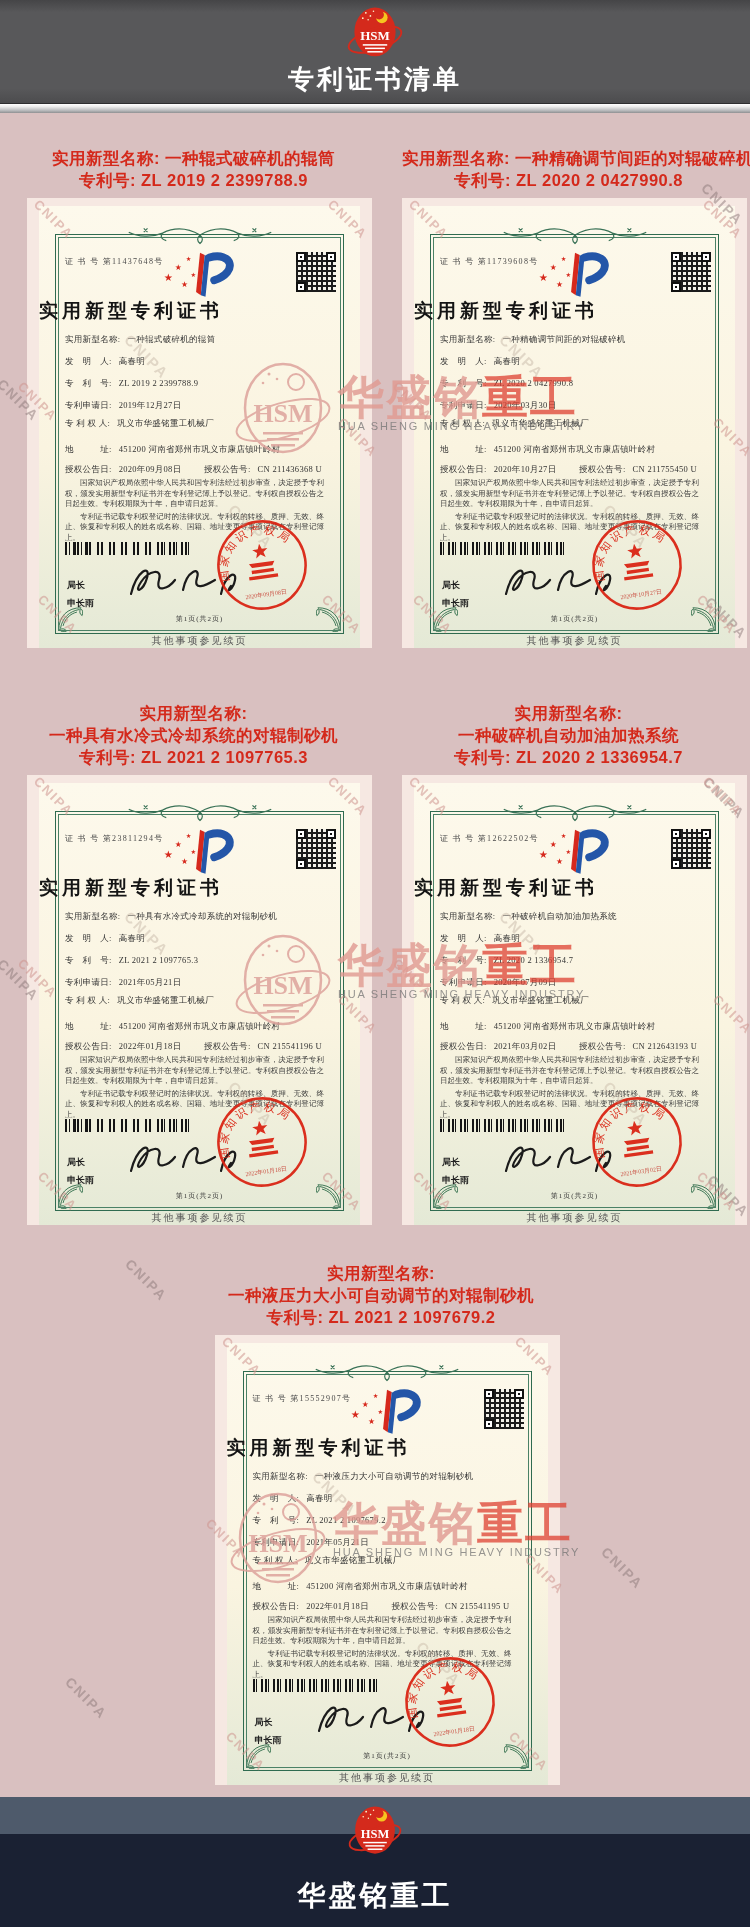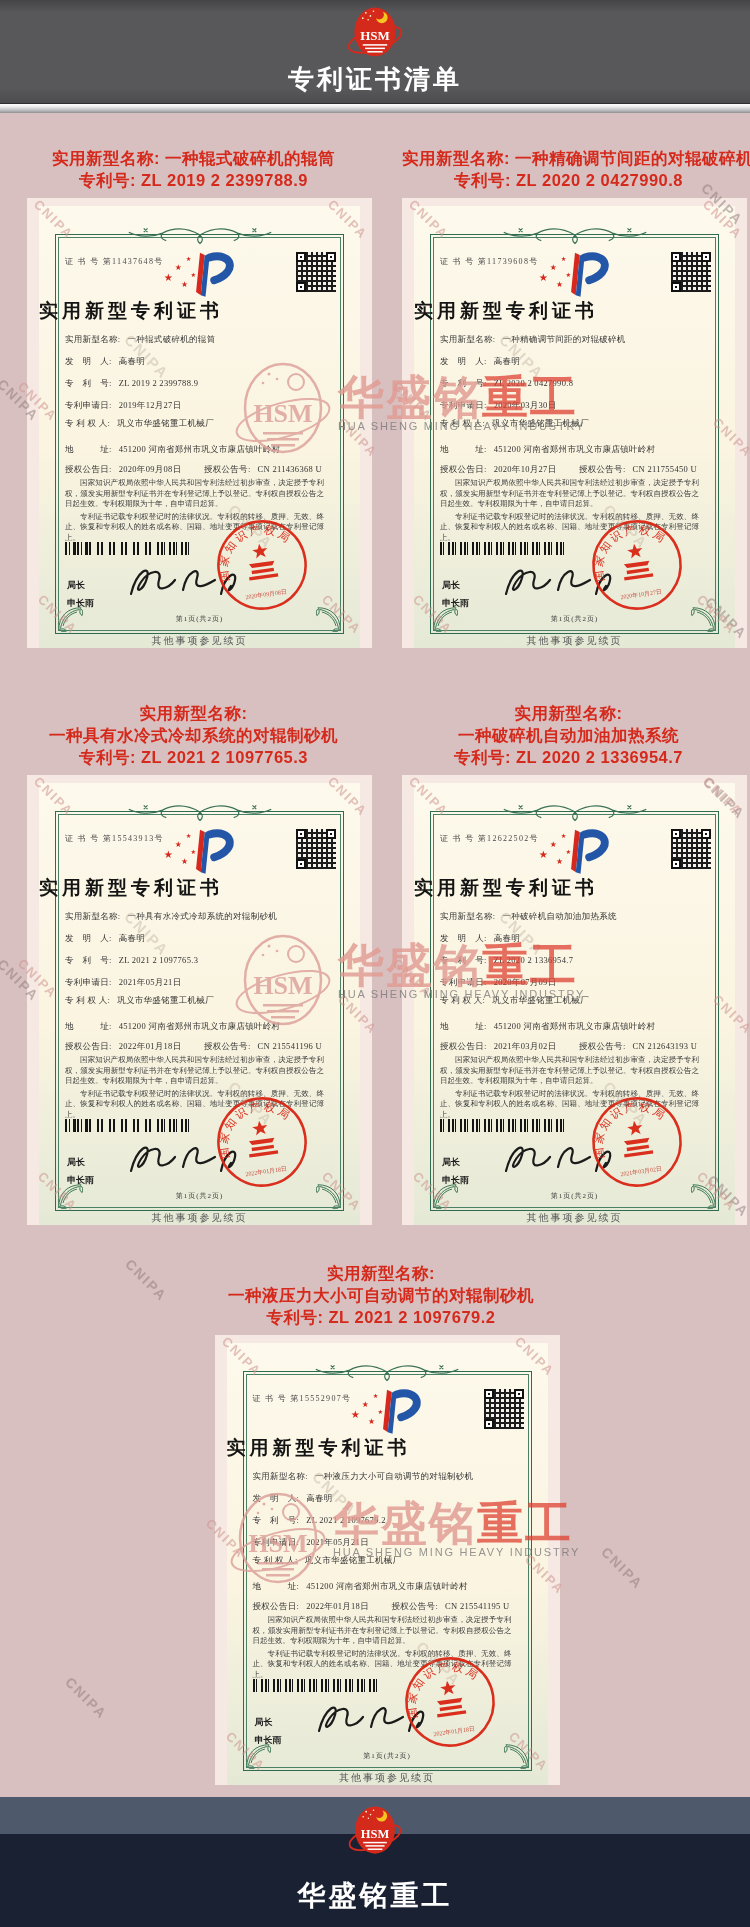--- a/index.html
+++ b/index.html
@@ -343,21 +343,21 @@
         <div class="paper">
           <svg class="ornament" viewBox="0 0 160 22">
             <g fill="none" stroke="#3a7257" stroke-width="1.3">
               <path d="M80 11 C66 3 52 3 40 9 C28 14 14 13 4 8"></path>
               <path d="M80 11 C94 3 108 3 120 9 C132 14 146 13 156 8"></path>
               <path d="M40 9 q-4 6 4 8 M120 9 q4 6 -4 8"></path>
               <path d="M80 11 q-5 5 0 9 q5 -4 0 -9"></path>
               <path d="M20 4 l4 4 M24 4 l-4 4 M136 4 l4 4 M140 4 l-4 4"></path>
             </g>
           </svg>
-          <div class="cert-no"><span>证 书 号 第</span><span>15543913</span><span>号</span></div>
+          <div class="cert-no"><span>证 书 号 第</span><span>23811294</span><span>号</span></div>
           <svg class="cnipa-logo" viewBox="0 0 96 66">
             <text x="2" y="42" font-size="13" fill="#d6281c" font-family="DejaVu Sans">★</text>
             <text x="16" y="28" font-size="10" fill="#d6281c" font-family="DejaVu Sans">★</text>
             <text x="24" y="50" font-size="10" fill="#d6281c" font-family="DejaVu Sans">★</text>
             <text x="30" y="17" font-size="8" fill="#d6281c" font-family="DejaVu Sans">★</text>
             <text x="36" y="37" font-size="8" fill="#d6281c" font-family="DejaVu Sans">★</text>
             <polygon points="48,6 54,9 49,60 43,56" fill="#d6281c"></polygon>
             <polygon points="54,9 60,12 55,62 49,60" fill="#2456a8"></polygon>
             <path d="M60 12 C88 4 98 30 66 41" fill="none" stroke="#2456a8" stroke-width="10" stroke-linecap="round"></path>
           </svg>

